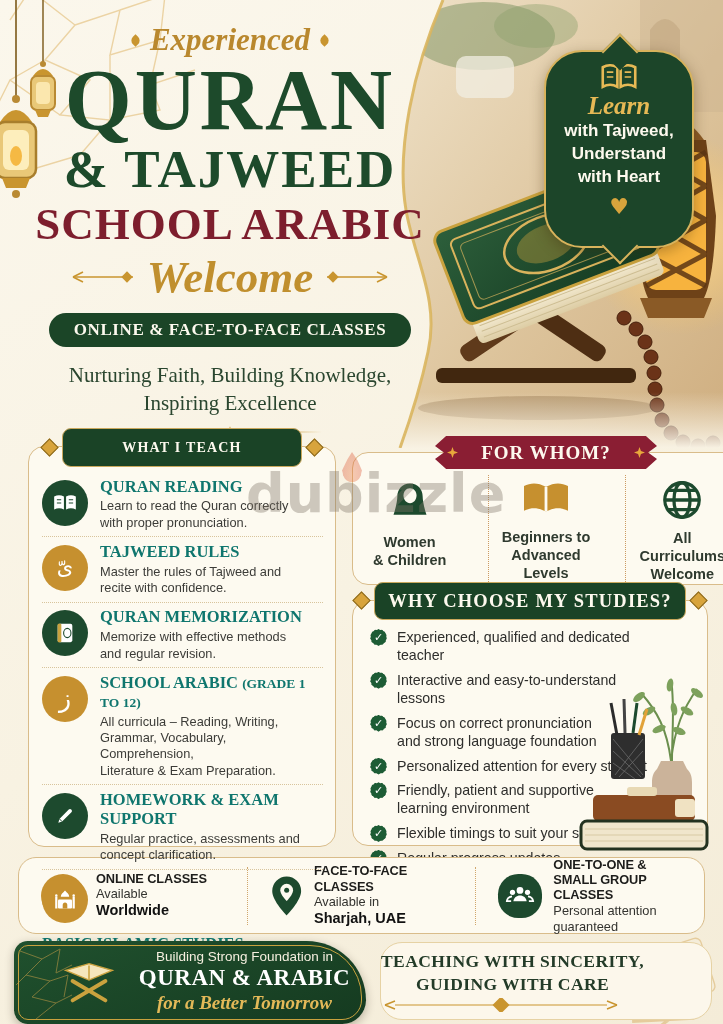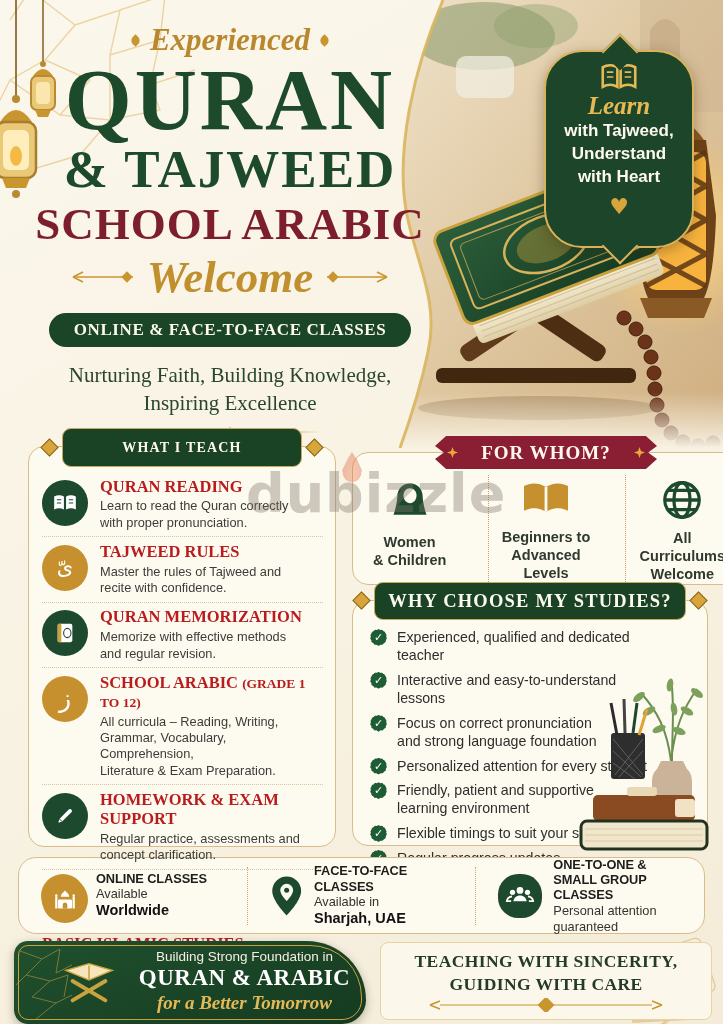--- a/index.html
+++ b/index.html
@@ -78,21 +78,21 @@
   .card-teach .banner{top:-19px;width:238px;height:37px;font-size:14px;}
   .teach-list{padding:25px 12px 6px 13px;display:flex;flex-direction:column;}
   .titem{display:flex;gap:12px;align-items:flex-start;padding:5.5px 0;
     border-bottom:1px dotted #d8c49c;}
   .titem:last-child{border-bottom:none;flex-direction:column;}
   .ticon{flex:0 0 46px;width:46px;height:46px;border-radius:50%;display:flex;
     align-items:center;justify-content:center;margin-top:2px;}
   .ticon.green{background:#1d4a2e;} .ticon.gold{background:#c6902f;}
   .ticon .ar{color:#fff;font-family:"DejaVu Sans",sans-serif;font-size:21px;line-height:1;}
   .ttitle{font-family:"Liberation Serif",serif;font-weight:bold;font-size:16.5px;
-    color:#b91c1c;line-height:1.15;}
+    color:#0f766e;line-height:1.15;}
   .ttitle .sfx{font-size:13.5px;}
   .tdesc{font-size:12.8px;color:#3c3c38;line-height:1.27;white-space:pre-line;margin-top:2px;}
 
   
   .card-whom{left:352px;top:452px;width:388px;height:133px;z-index:3;}
   .ribbon{position:absolute;left:50%;transform:translateX(-50%);top:-17px;width:222px;height:33px;
     background:#8a1e33;color:#fdf9ee;font-family:"Liberation Serif",serif;font-weight:bold;
     font-size:19px;letter-spacing:1px;display:flex;align-items:center;justify-content:center;
     clip-path:polygon(5% 0,95% 0,100% 30%,96% 50%,100% 70%,95% 100%,5% 100%,0 70%,4% 50%,0 30%);}
   .ribbon .star4{position:absolute;width:11px;height:11px;background:#e8a83c;}
@@ -137,22 +137,22 @@
     border-radius:10px 52px 20px 10px;}
   .fl-pattern{position:absolute;left:2px;top:4px;opacity:.5;}
   .fl-icon{position:absolute;left:46px;top:18px;}
   .fl-text{position:absolute;left:118px;top:8px;width:225px;text-align:center;}
   .fl1{color:#f5efdf;font-size:13.5px;}
   .fl2{color:#ffffff;font-family:"Liberation Serif",serif;font-weight:bold;font-size:23px;
     letter-spacing:.5px;margin-top:1px;}
   .fl3{color:#e3b958;font-family:"Liberation Serif",serif;font-style:italic;font-weight:bold;
     font-size:19px;margin-top:1px;}
   .foot-right{left:380px;top:942px;width:330px;height:76px;z-index:3;
-    background:#fcf7eb;border:1.5px solid #e6d2a4;border-radius:8px;
-    display:flex;flex-direction:column;align-items:center;justify-content:center;gap:2px;}
+    background:#fcf7eb;border:1.5px solid #e6d2a4;border-radius:22px;
+    display:flex;flex-direction:column;align-items:flex-start;justify-content:center;gap:2px;}
   .fr-line{font-family:"Liberation Serif",serif;font-weight:bold;font-size:17.5px;
     color:#233b28;letter-spacing:.4px;line-height:1.3;text-align:center;white-space:pre-line;}
   .sketch-br{right:0;bottom:0;z-index:2;opacity:.4;}
 </style>
 </head>
 <body>
 
 <div class="poster">
 
   <svg class="abs bg-tl" width="200" height="220">

